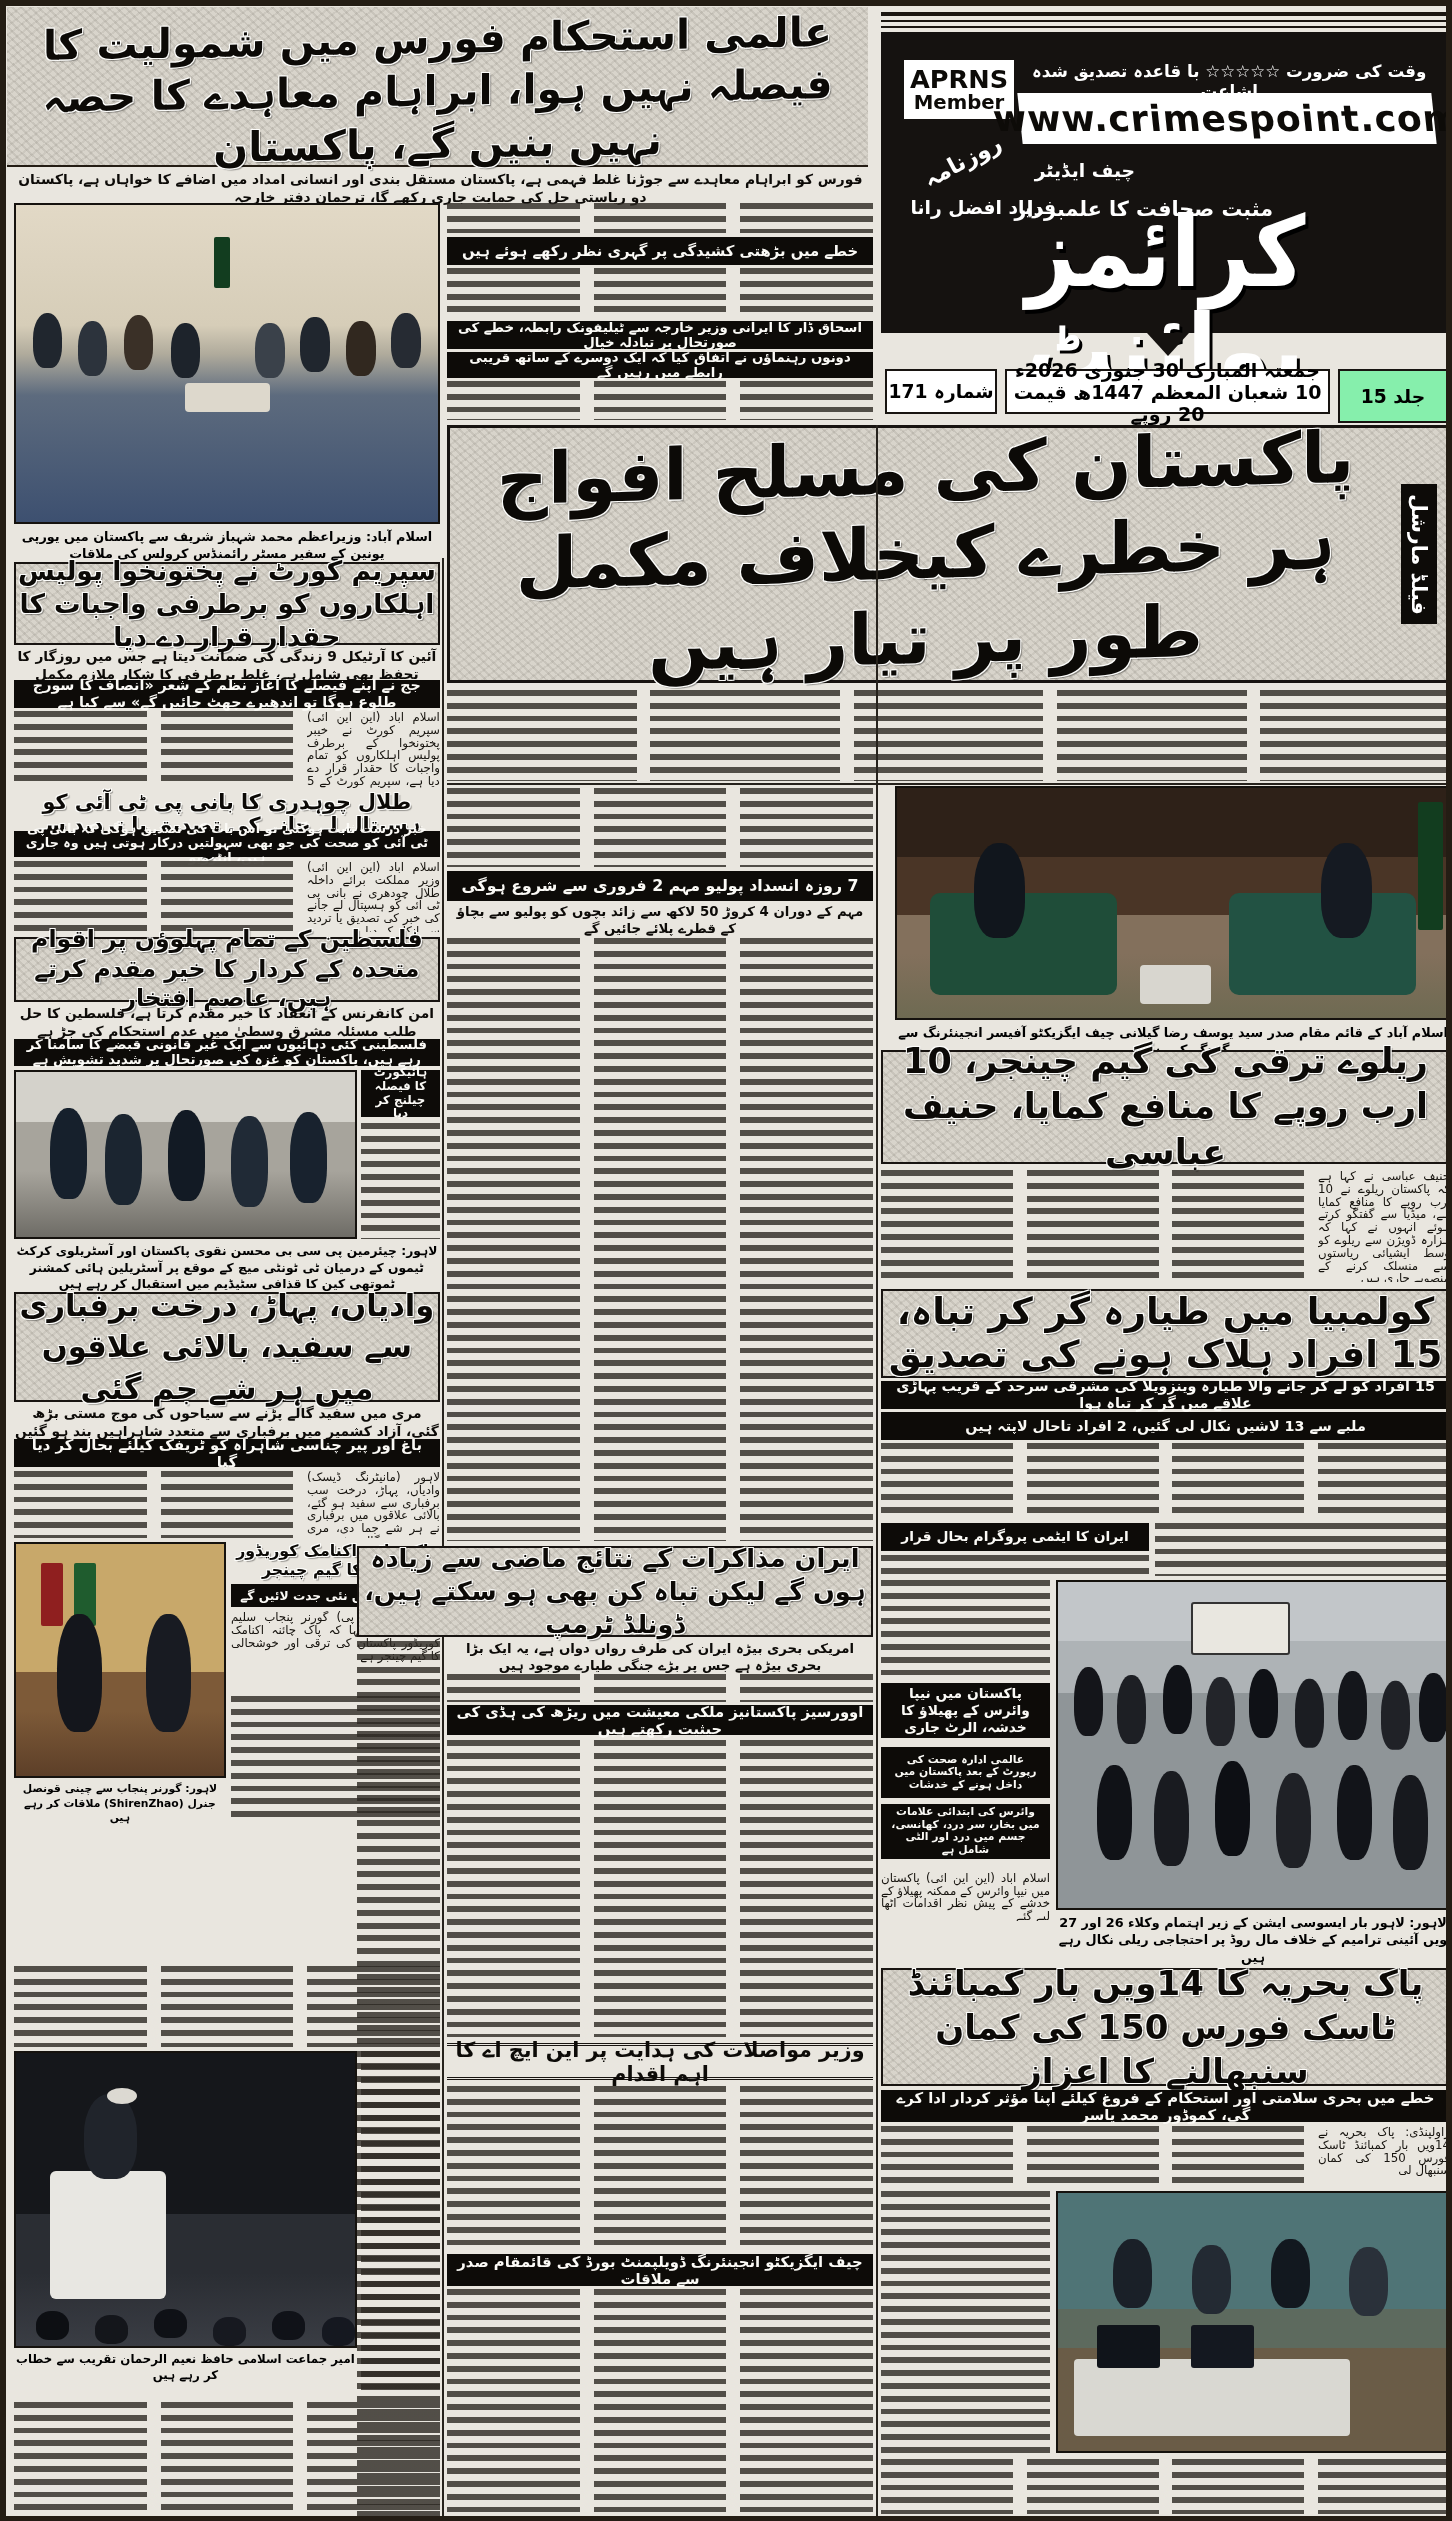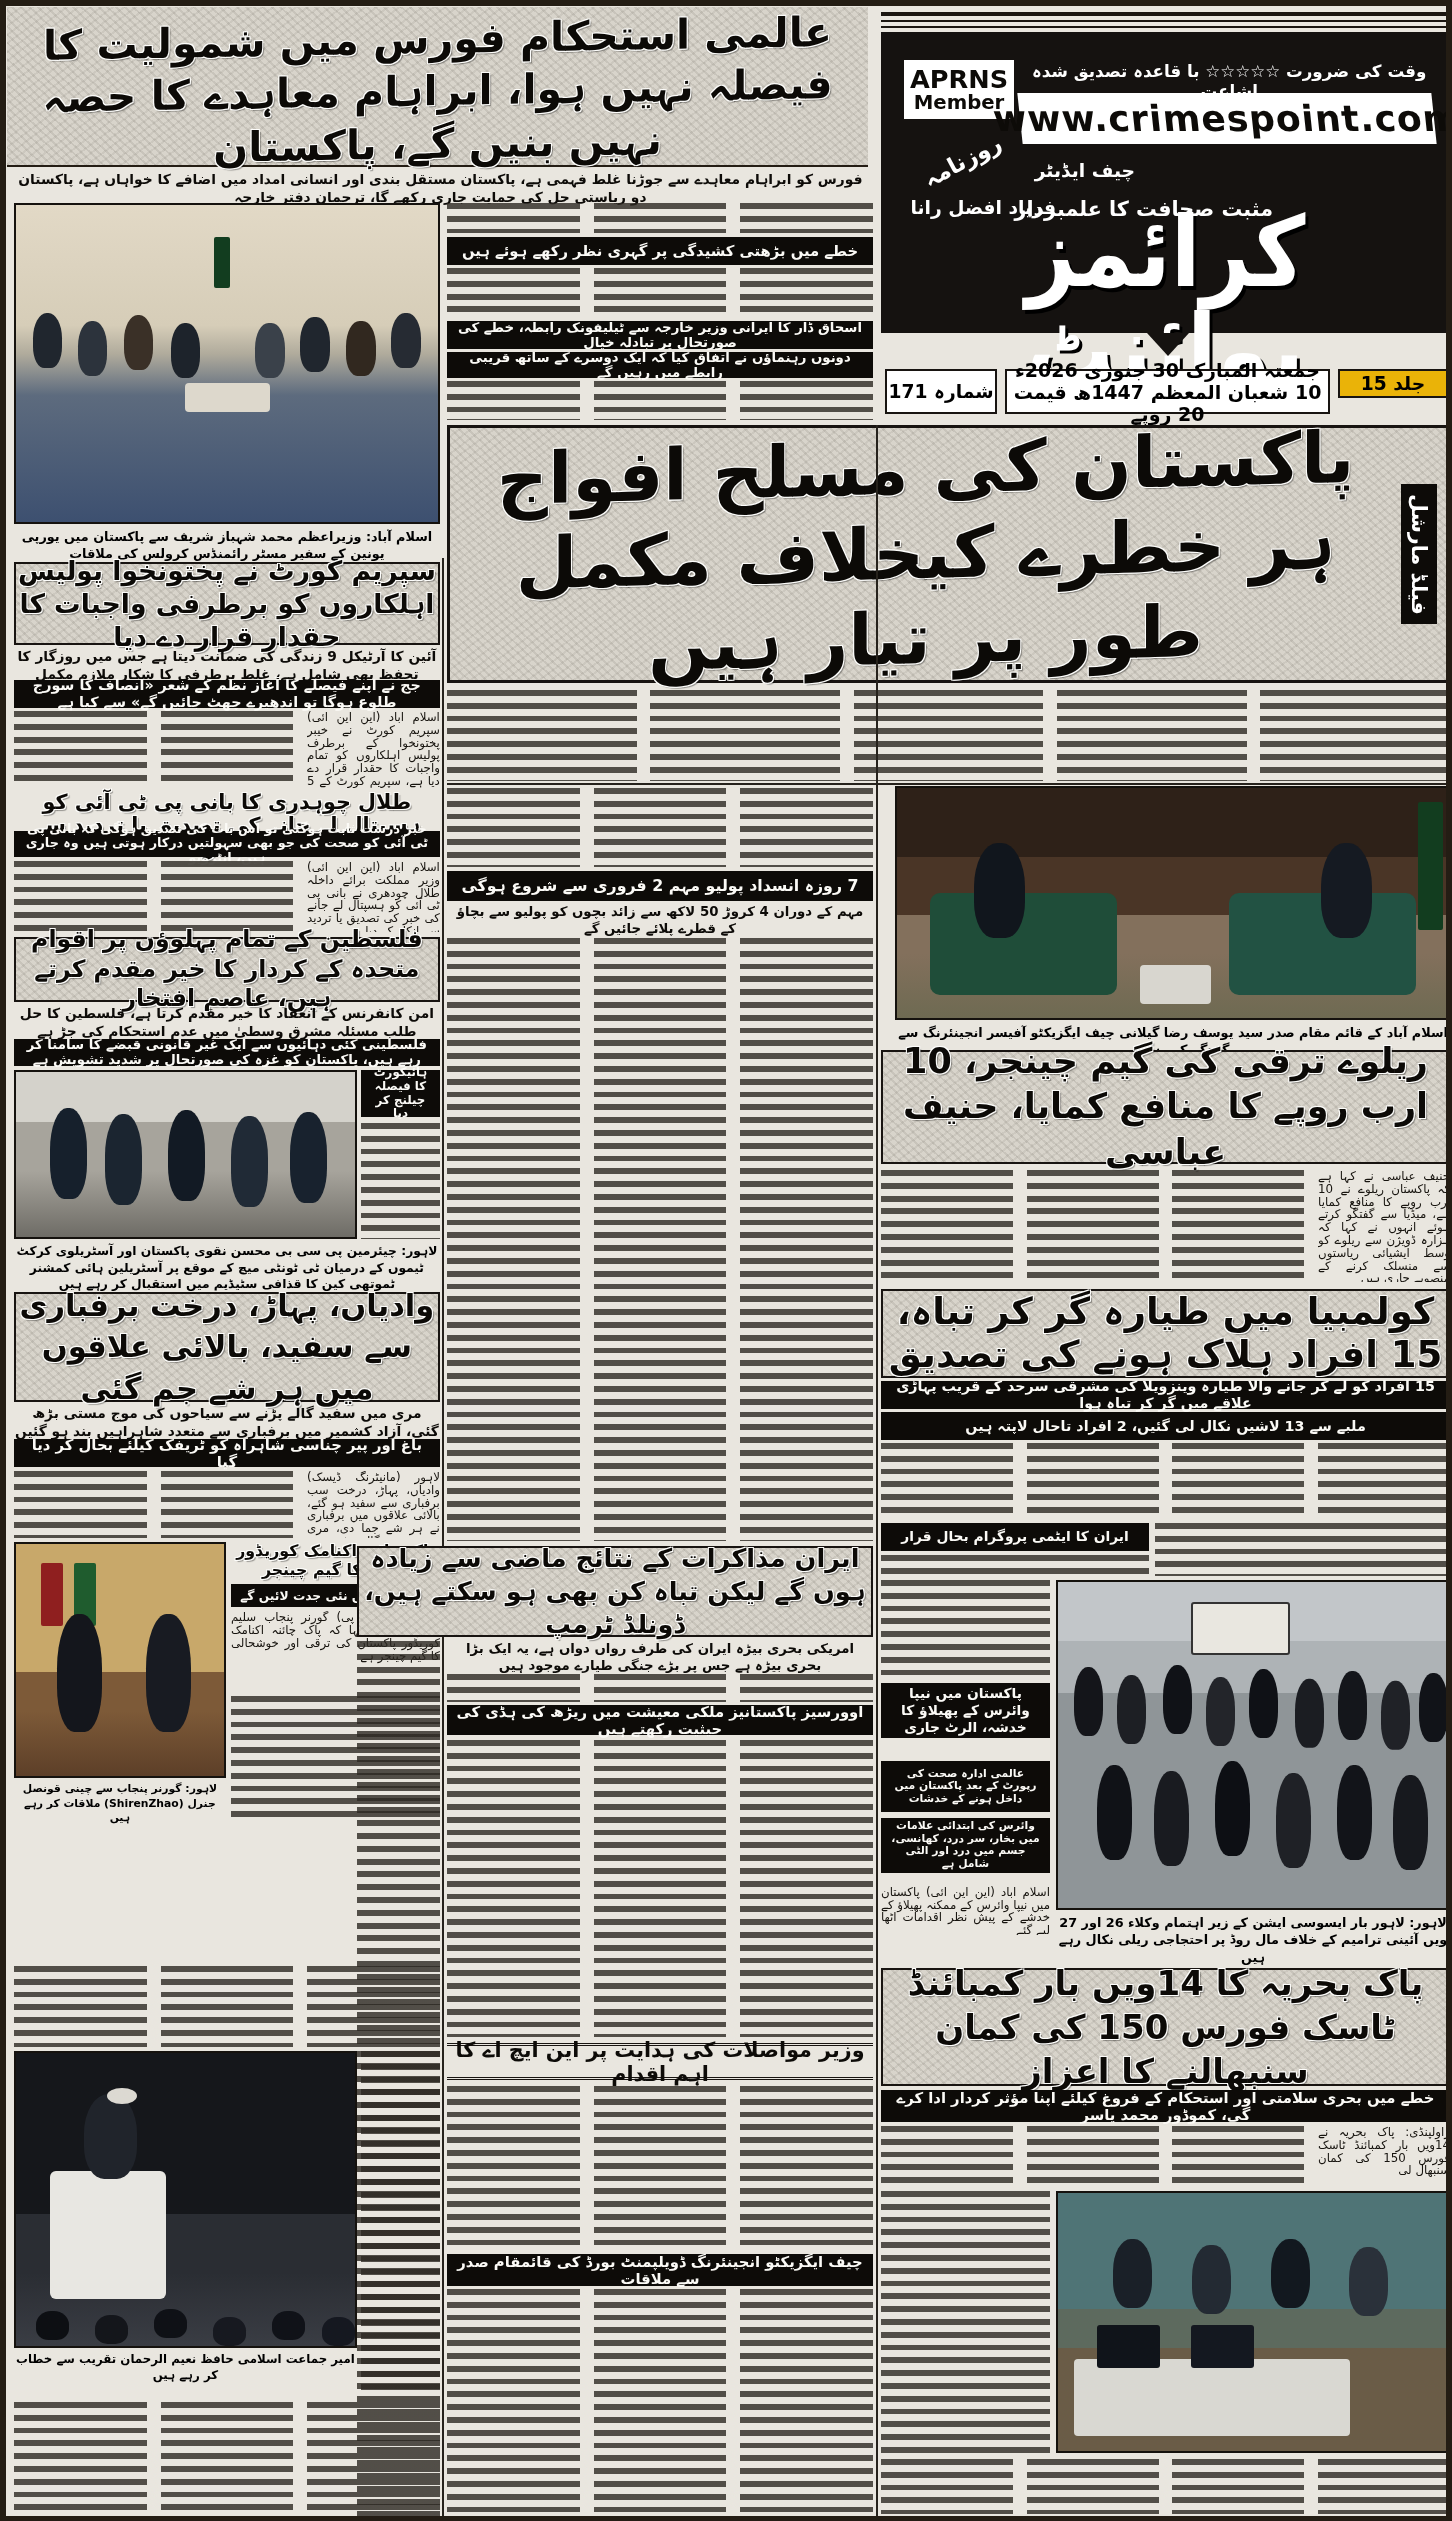--- a/index.html
+++ b/index.html
@@ -46,21 +46,21 @@
     <div class="abs" style="right:13.8px;top:29.6px;width:414px;color:#fff;font-weight:700;font-size:16.7px;text-align:center">وقت کی ضرورت ☆☆☆☆☆ با قاعدہ تصدیق شدہ اشاعت</div>
     <div class="abs wbox" style="right:15.8px;top:61px;width:414px;height:51px;transform:skewX(6deg);font-size:36px;letter-spacing:1px;font-family:'DejaVu Sans',sans-serif">www.crimespoint.com</div>
     <div class="abs" style="right:315px;top:128px;color:#fff;font-weight:700;font-size:18.7px">چیف ایڈیٹر</div>
     <div class="abs" style="right:394px;top:165px;color:#fff;font-weight:700;font-size:18.7px">فریاد افضل رانا</div>
     <div class="abs" style="right:177px;top:165px;color:#fff;font-weight:700;font-size:20.7px">مثبت صحافت کا علمبردار</div>
     <div class="abs" style="left:39px;top:116px;color:#fff;font-weight:700;font-size:22.7px;transform:rotate(-28deg)">روزنامہ</div>
     <div class="abs" style="left:0;right:0;top:183px;color:#fff;font-weight:800;font-size:87px;line-height:1;text-align:center;transform:scaleY(1.12);text-shadow:3px 3px 0 #000">کرائمز پوائنٹ</div>
   </div>
   <div class="abs" style="left:1141px;top:327px;width:0;height:0;border-left:21.7px solid transparent;border-right:21.7px solid transparent;border-top:23.6px solid #151210"></div>
 
-  <div class="abs hbox" style="left:1332px;top:363px;width:110px;height:29px;background:#eab308;font-weight:700;font-size:18.7px">جلد 15</div>
+  <div class="abs hbox" style="left:1332px;top:363px;width:110px;height:54px;background:#86efac;font-weight:700;font-size:18.7px">جلد 15</div>
   <div class="abs hbox" style="left:999px;top:363px;width:325px;height:45px;background:#fff;font-weight:700;font-size:19px;padding:0 5.9px">جمعتہ المبارک 30 جنوری 2026ء 10 شعبان المعظم 1447ھ قیمت 20 روپے</div>
   <div class="abs hbox" style="left:879px;top:363px;width:112px;height:45px;background:#fff;font-weight:700;font-size:18.7px">شمارہ 171</div>
 
   <div class="abs photo" style="left:7.9px;top:197px;width:426px;height:321px;background:linear-gradient(180deg,#e2d9c6 0%,#d6cdb8 38%,#b0ab9c 47%,#5d6b7e 60%,#3d5070 100%)">
     <i class="fig" style="left:47%;top:10%;width:15.8px;height:51px;border-radius:2px;background:#123d1f"></i>
     <i class="fig" style="left:40%;top:56%;width:85px;height:29.6px;border-radius:3.9px;background:#ddd8cc"></i>
     <i class="fig" style="left:4%;top:34%;width:29.6px;height:55px;background:#20262e;box-shadow:45px 7.9px #2c333c,91px 2px #3a3027,138px 9.9px #1d232b"></i>
     <i class="fig" style="right:4%;top:34%;width:29.6px;height:55px;background:#262b33;box-shadow:-45px 7.9px #31281f,-91px 3.9px #20262e,-136px 9.9px #3a414a"></i>
   </div>
   <div class="abs cap" style="left:7.9px;top:522px;width:426px">اسلام آباد: وزیراعظم محمد شہباز شریف سے پاکستان میں یورپی یونین کے سفیر مسٹر رائمنڈس کرولس کی ملاقات</div>
@@ -259,21 +259,21 @@
   <div class="abs simc" style="left:875px;top:1549px;width:268px;height:21.7px"></div>
 
   <div class="abs photo" style="left:1050px;top:1574px;width:394px;height:330px;background:linear-gradient(180deg,#c2c6c9 0 18%,#aeb3b6 18% 34%,#8f9598 34% 100%)">
     <i class="fig" style="left:34%;top:6%;width:95px;height:49px;border-radius:3px;background:#e9e7e0;border:2px solid #333"></i>
     <i class="fig" style="left:4%;top:26%;width:29.6px;height:69px;background:#14151a;box-shadow:43px 7.9px #1d1f24,89px -2px #101217,132px 9.9px #23252a,175px 2px #0f1116,221px 11.8px #1b1d22,264px 3.9px #14161b,307px 13.8px #202227,345px 5.9px #111318"></i>
     <i class="fig" style="left:10%;top:56%;width:35px;height:95px;background:#101217;box-shadow:57px 5.9px #191b20,118px -3.9px #0d0f14,179px 7.9px #1f2126,240px 0 #121419,296px 9.9px #17191e"></i>
   </div>
   <div class="abs" style="left:875px;top:1574px;width:169px;height:330px">
     <div class="simc" style="height:97px"></div>
     <div class="band" style="min-height:55px;font-size:13.8px;margin-top:5.9px;line-height:1.25">پاکستان میں نیپا وائرس کے پھیلاؤ کا خدشہ، الرٹ جاری</div>
-    <div class="band" style="min-height:51px;font-size:10.8px;margin-top:23px">عالمی ادارہ صحت کی رپورٹ کے بعد پاکستان میں داخل ہونے کے خدشات</div>
+    <div class="band" style="min-height:51px;font-size:10.8px;margin-top:9px">عالمی ادارہ صحت کی رپورٹ کے بعد پاکستان میں داخل ہونے کے خدشات</div>
     <div class="band" style="min-height:55px;font-size:10.8px;margin-top:5.9px">وائرس کی ابتدائی علامات میں بخار، سر درد، کھانسی، جسم میں درد اور الٹی شامل ہے</div>
     <div class="lead-txt" style="height:49px;margin-top:13px">اسلام آباد (این این آئی) پاکستان میں نیپا وائرس کے ممکنہ پھیلاؤ کے خدشے کے پیش نظر اقدامات اٹھا لیے گئے</div>
   </div>
   <div class="abs cap" style="left:1050px;top:1908px;width:394px;font-size:12.8px">لاہور: لاہور بار ایسوسی ایشن کے زیر اہتمام وکلاء 26 اور 27 ویں آئینی ترامیم کے خلاف مال روڈ پر احتجاجی ریلی نکال رہے ہیں</div>
 
   <div class="abs hbox tex" style="left:875px;top:1962px;width:569px;height:118px">
     <span class="cal" style="font-size:34px;line-height:1.3">پاک بحریہ کا 14ویں بار کمبائنڈ ٹاسک فورس 150 کی کمان سنبھالنے کا اعزاز</span>
   </div>
   <div class="abs band" style="left:875px;top:2084px;width:569px;height:31.5px;font-size:14.8px">خطے میں بحری سلامتی اور استحکام کے فروغ کیلئے اپنا مؤثر کردار ادا کرے گی، کموڈور محمد یاسر</div>
   <div class="abs cols" style="left:875px;top:2120px;width:569px;height:59px">

